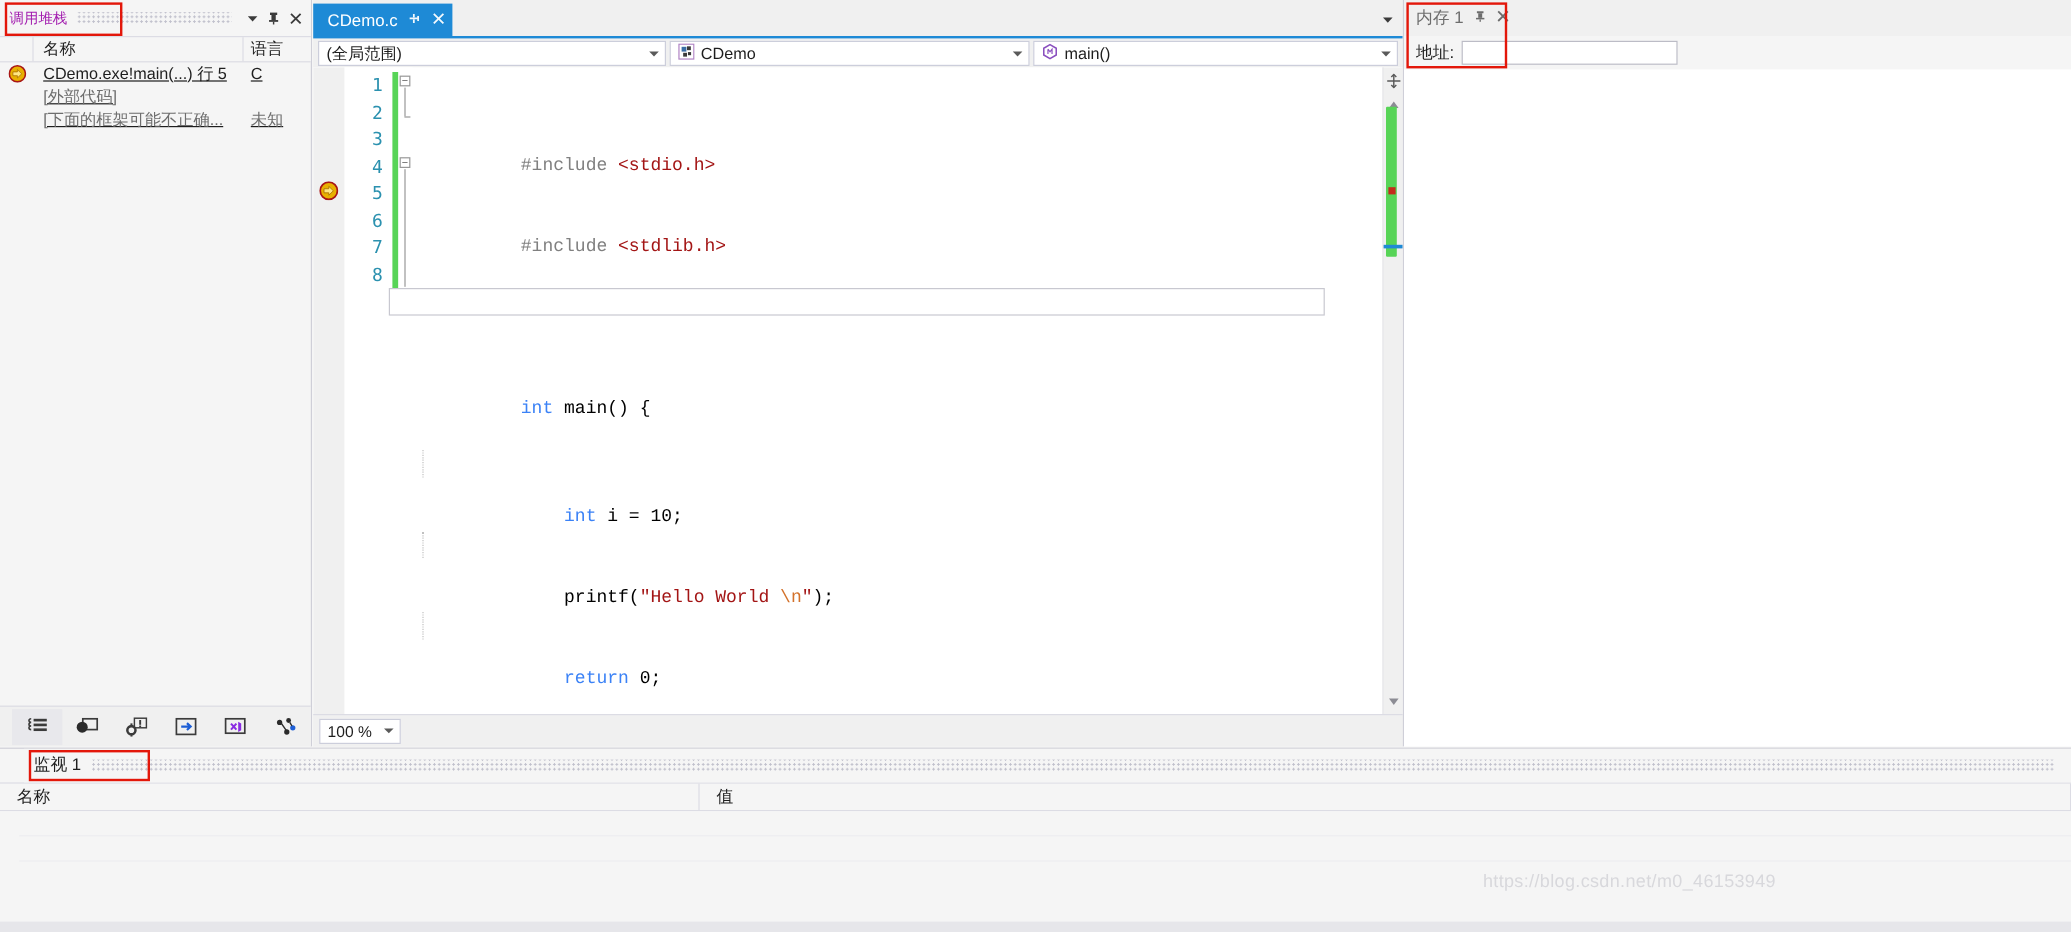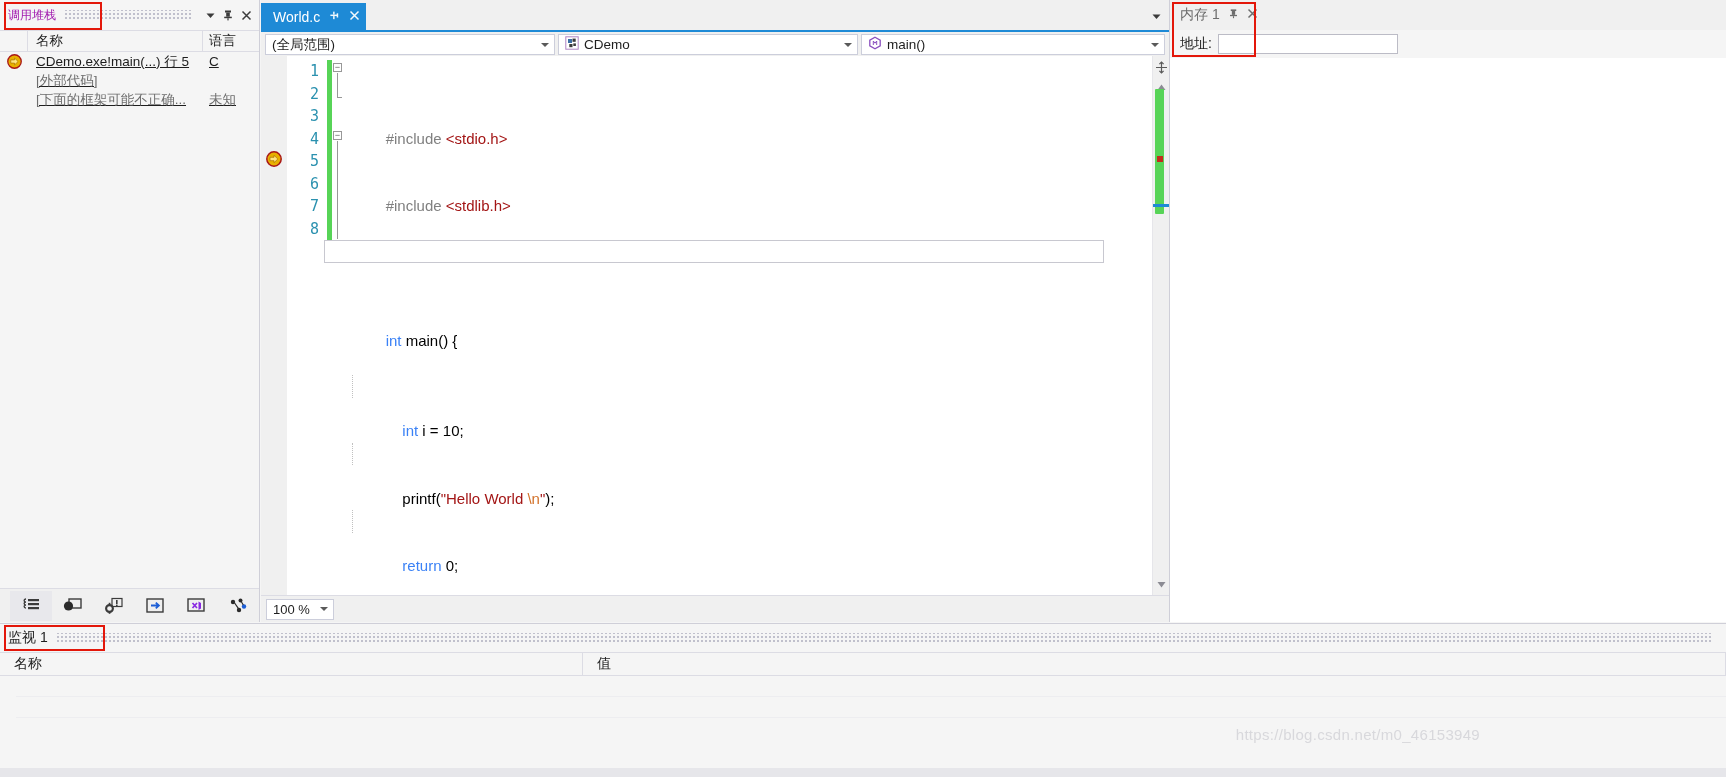--- a/index.html
+++ b/index.html
@@ -233,21 +233,21 @@
   }
   .fold-foot {
     position: absolute;
     left: 5px;
     width: 5px; height: 1px;
     background: #989898;
   }
   #code-text {
     flex: 1;
     padding-top: 4px;
-    font-family: Liberation Sans, sans-serif;
+    font-family: Liberation Mono, monospace;
     font-size: 15px;
     line-height: 22.5px;
     white-space: pre;
     position: relative;
   }
   .code-line { height: 22.5px; position: relative; }
   .ind-guide {
     position: absolute;
     top: 0; bottom: 0;
     width: 1px;
@@ -369,20 +369,21 @@
     flex-direction: column;
   }
   #watch-titlebar {
     height: 28px;
     display: flex;
     align-items: center;
     padding: 0 6px 0 8px;
     position: relative;
     flex: none;
     background: #f5f5f5;
+    margin-left: 20px;
   }
   #watch-title-text { font-size: 14px; white-space: nowrap; }
   #watch-header {
     height: 24px;
     display: flex;
     border-top: 1px solid #dcdce4;
     border-bottom: 1px solid #dcdce4;
     font-size: 14px;
     flex: none;
     background: #f5f5f5;
@@ -519,21 +520,21 @@
           <path d="M6.6 6 L10.5 11.6 M13.5 5 L15.3 8" stroke="#2b2b2b" stroke-width="1.2"></path>
         </svg>
       </div>
     </div>
   </div>
 
   <div id="editor-area">
 
     <div id="tabstrip">
       <div class="doc-tab">
-        <span>World.c</span>
+        <span>CDemo.c</span>
         <span class="tab-pin">
           <svg width="11" height="11" viewBox="0 0 12 12">
             <rect x="1.5" y="5" width="7.5" height="1.6" fill="#ffffff"></rect>
             <rect x="4.5" y="1.8" width="1.6" height="3.2" fill="#ffffff"></rect>
             <rect x="4.5" y="6.6" width="1.6" height="3.4" fill="#ffffff"></rect>
             <rect x="8.4" y="3.6" width="1.6" height="4.6" fill="#ffffff"></rect>
           </svg>
         </span>
         <span class="tab-close">
           <svg width="11" height="11" viewBox="0 0 11 11">

